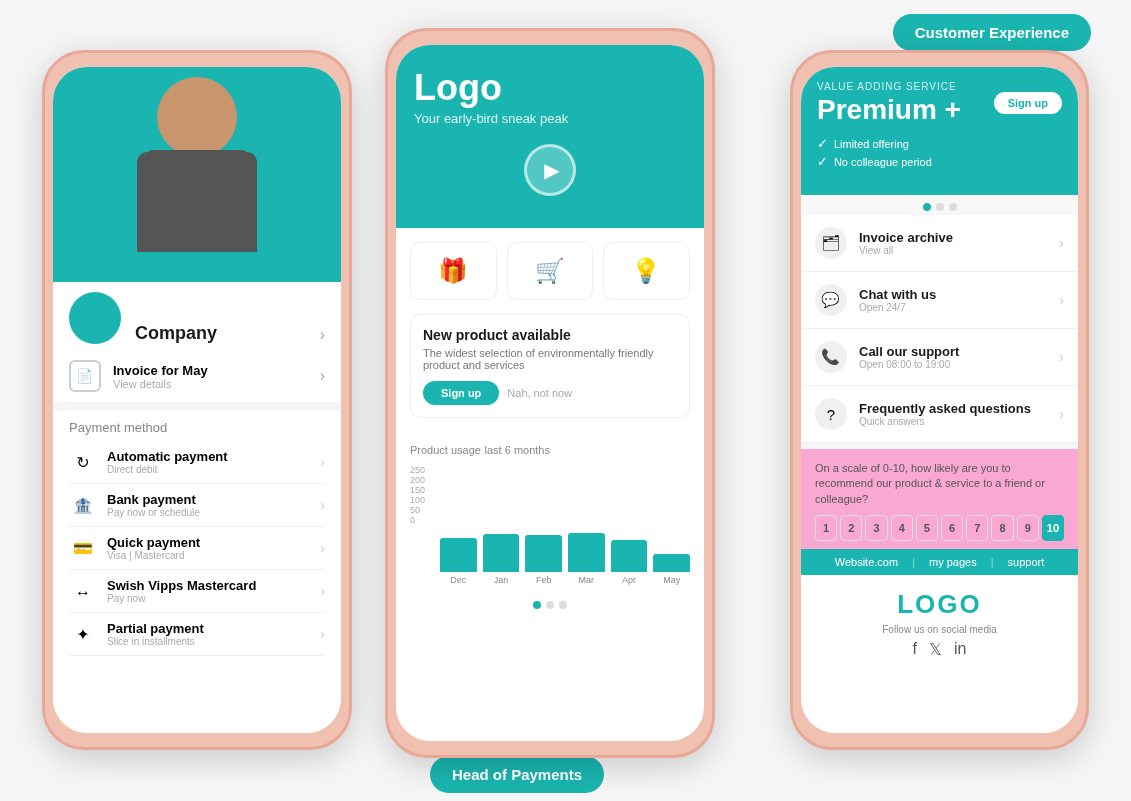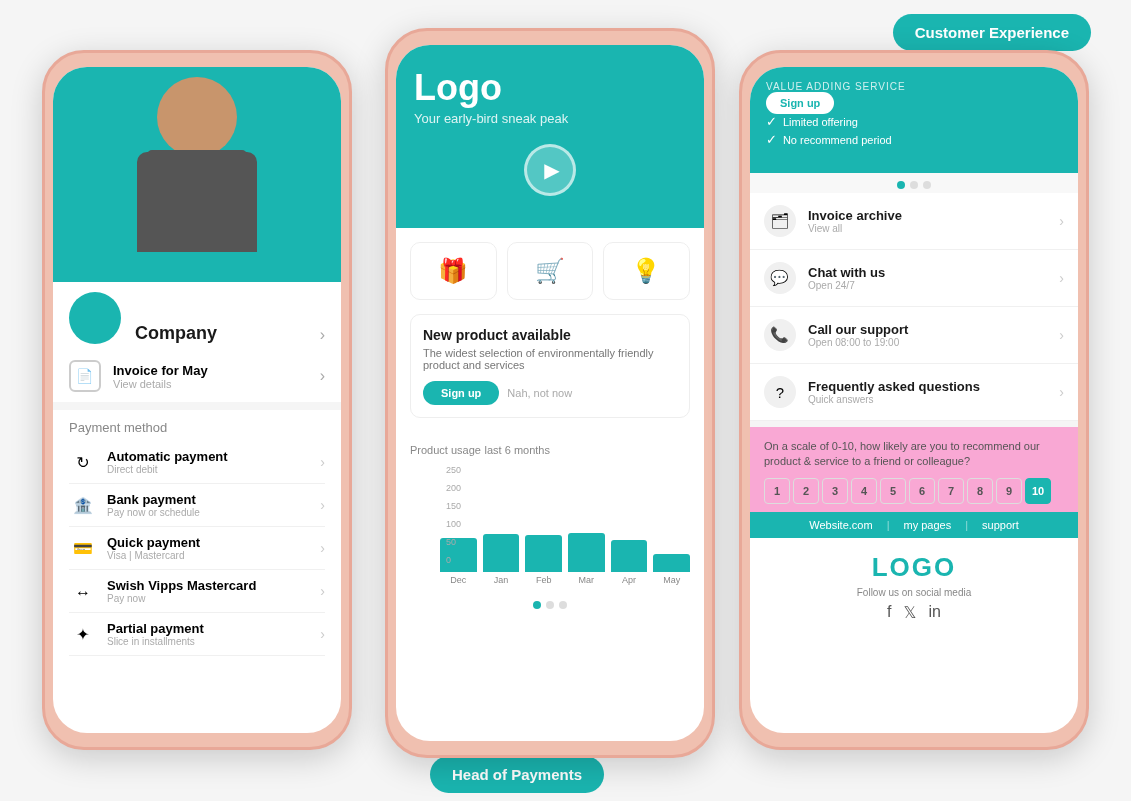--- a/index.html
+++ b/index.html
@@ -204,38 +204,38 @@
     .p2-chart-title { font-size: 13px; font-weight: 700; color: #1a1a1a; margin-bottom: 8px; }
     .p2-chart-title span { font-weight: 400; color: #888; font-size: 11px; }
     .p2-chart {
       display: flex; align-items: flex-end; gap: 6px;
       height: 120px;
       padding-left: 30px;
       position: relative;
     }
     .p2-y-axis {
       position: absolute; left: 0; top: 0; bottom: 20px;
-      display: flex; flex-direction: column; justify-content: space-between;
-      font-size: 9px; color: #aaa; margin-left: 36px;
+      display: flex; flex-direction: column; 
+      font-size: 9px; color: #aaa;
     }
     .p2-bar-group { display: flex; flex-direction: column; align-items: center; flex: 1; }
     .p2-bar { background: #1ab5b0; border-radius: 3px 3px 0 0; width: 100%; }
     .p2-bar-label { font-size: 9px; color: #888; margin-top: 3px; }
     .p2-dots {
       display: flex; justify-content: center; gap: 5px; padding: 8px;
     }
     .p2-dot { width: 8px; height: 8px; border-radius: 50%; }
     .p2-dot-active { background: #1ab5b0; }
     .p2-dot-inactive { background: #ddd; }
 
     
     .phone3 {
       right: 42px;
       top: 50px;
-      width: 350px;
+      width: 299px;
       height: 700px;
     }
     .p3-premium {
       background: #1ab5b0;
       padding: 14px 16px 16px;
     }
     .p3-vas { font-size: 10px; color: rgba(255,255,255,0.8); text-transform: uppercase; letter-spacing: 1px; }
     .p3-title { font-size: 28px; font-weight: 800; color: white; margin: 2px 0 10px; }
     .p3-features { margin-bottom: 10px; }
     .p3-feature { display: flex; align-items: center; gap: 6px; font-size: 11px; color: white; margin-bottom: 3px; }
@@ -472,30 +472,31 @@
     </div>
   </div>
 </div>
 
 <div class="phone phone3">
   <div class="phone-inner">
 
     <div class="p3-premium">
       <div class="p3-vas">VALUE ADDING SERVICE</div>
       <div style="display:flex;align-items:flex-start;justify-content:space-between;">
+        <div class="p3-title">Premium +</div>
         <button class="p3-signup-btn">Sign up</button>
       </div>
       <div class="p3-features">
         <div class="p3-feature">
           <span class="p3-check">✓</span>
           <span>Limited offering</span>
         </div>
         <div class="p3-feature">
           <span class="p3-check">✓</span>
-          <span>No recommend period</span>
+          <span>No colleague period</span>
         </div>
       </div>
     </div>
 
     <div class="p3-dots">
       <div class="p3-dot p3-dot-active"></div>
       <div class="p3-dot p3-dot-inactive"></div>
       <div class="p3-dot p3-dot-inactive"></div>
     </div>
 

